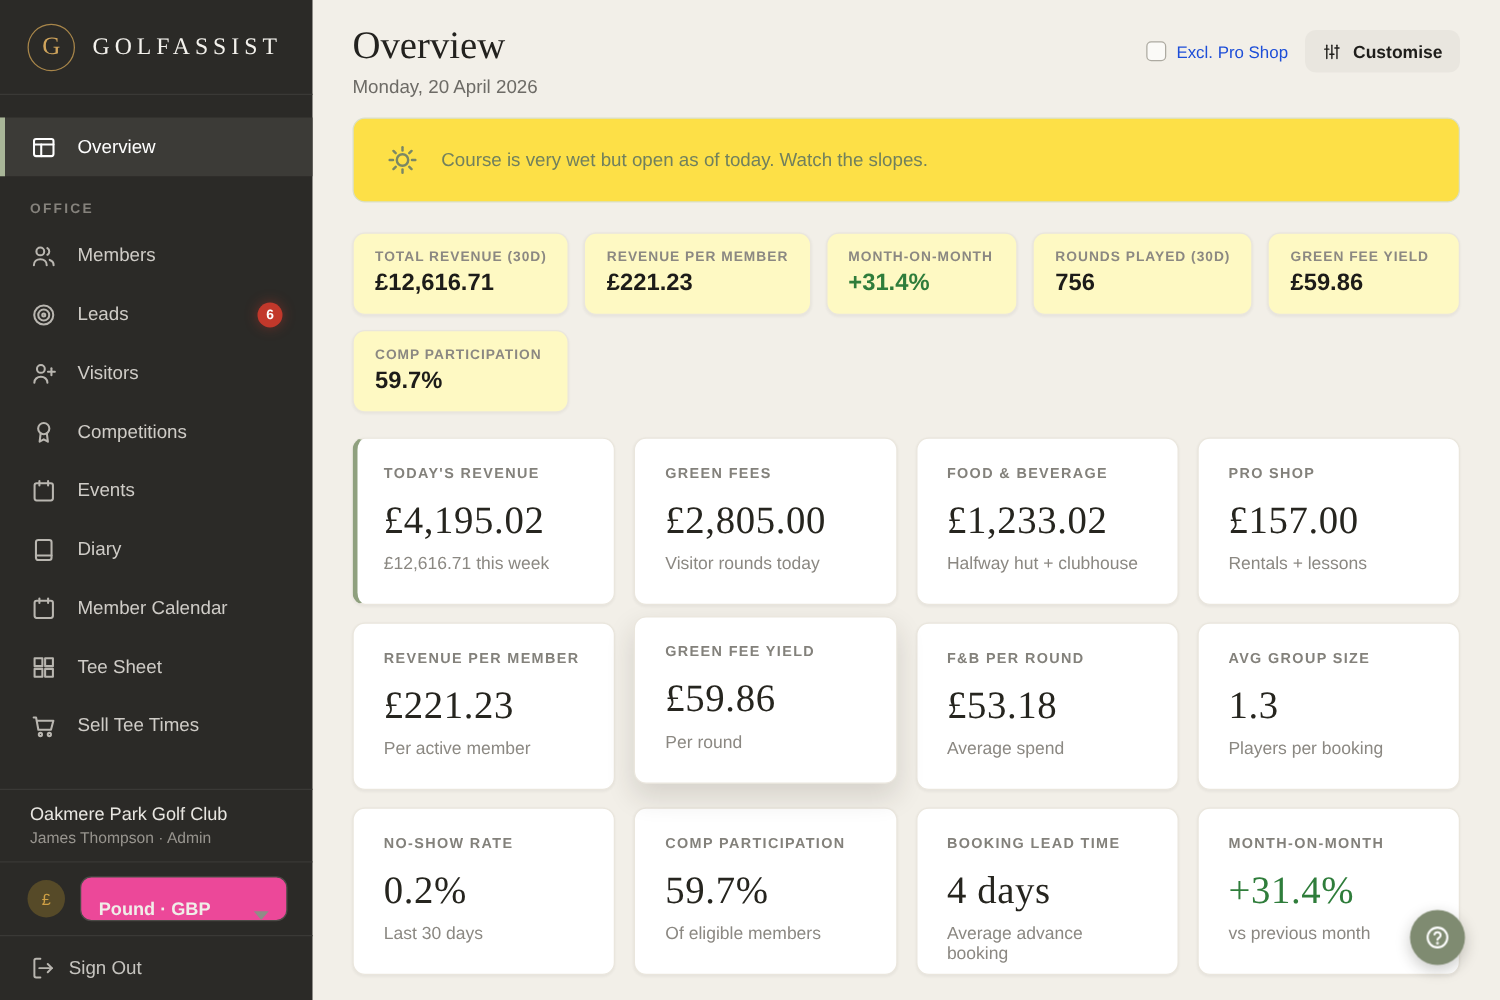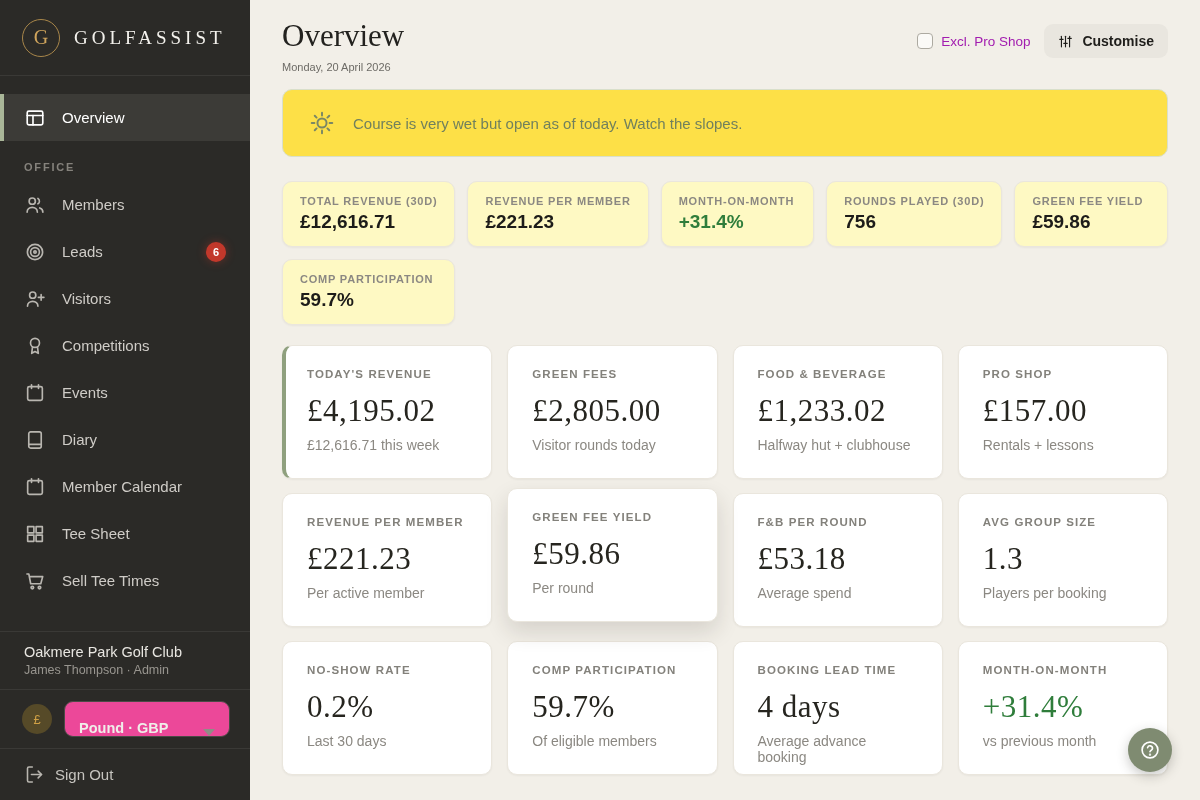--- a/index.html
+++ b/index.html
@@ -74,23 +74,23 @@
     display:flex; align-items:center; gap:10px; color:#c6c4bf; font-size:15px; cursor:pointer;
   }
   .signout-block .nav-icon { width:21px; height:21px; color:#b9b6b0; }
   
   .main { flex:1; padding:18px 32px 0; position:relative; }
   .main-header { display:flex; align-items:flex-start; justify-content:space-between; }
   .page-title {
     font-family:"Liberation Serif","DejaVu Serif",serif; font-weight:400;
     font-size:31px; color:#23221f;
   }
-  .page-date { color:#6d6b66; font-size:11px; margin-top:7px; }
+  .page-date { color:#6d6b66; font-size:15px; margin-top:7px; }
   .header-controls { display:flex; align-items:center; gap:14px; margin-top:6px; }
-  .excl-wrap { display:flex; align-items:center; gap:8px; color:#a21caf; font-size:13.5px; cursor:pointer;padding-left:26px; }
+  .excl-wrap { display:flex; align-items:center; gap:8px; color:#1d4ed8; font-size:13.5px; cursor:pointer;padding-left:26px; }
   .checkbox {
     width:16px; height:16px; border:1.5px solid #adaaa1; border-radius:4px; background:#fbfaf7;
   }
   .customise-btn {
     display:flex; align-items:center; gap:9px; background:#e9e6df; border:none;
     border-radius:9px; padding:9px 14px; font-size:14px; font-weight:700; color:#1f1e1b;
     font-family:inherit; cursor:pointer;
   }
   .customise-btn .btn-icon { width:15px; height:15px; color:#1f1e1b; }
   .btn-icon svg { width:100%; height:100%; display:block; }

